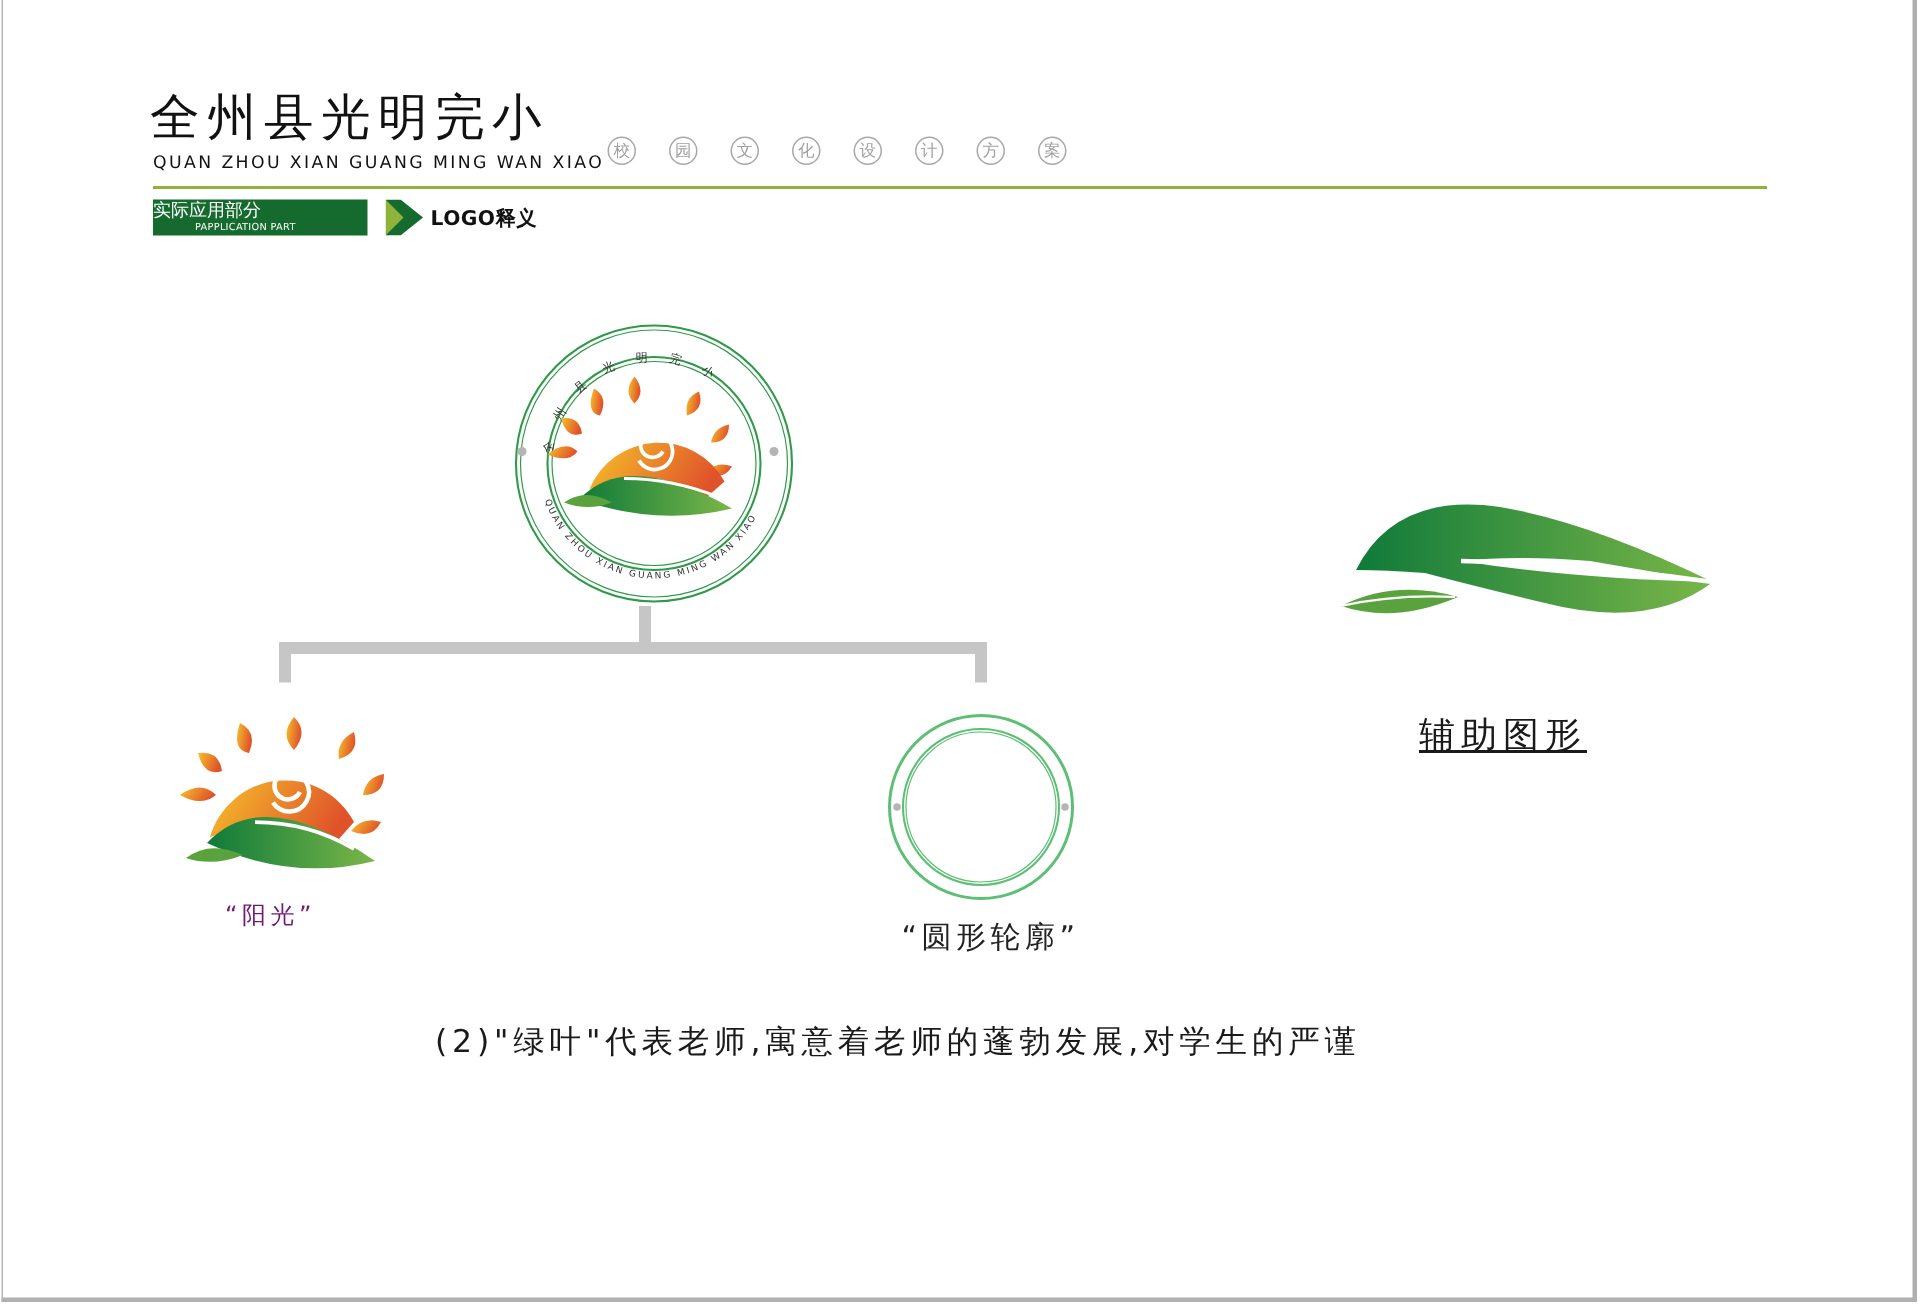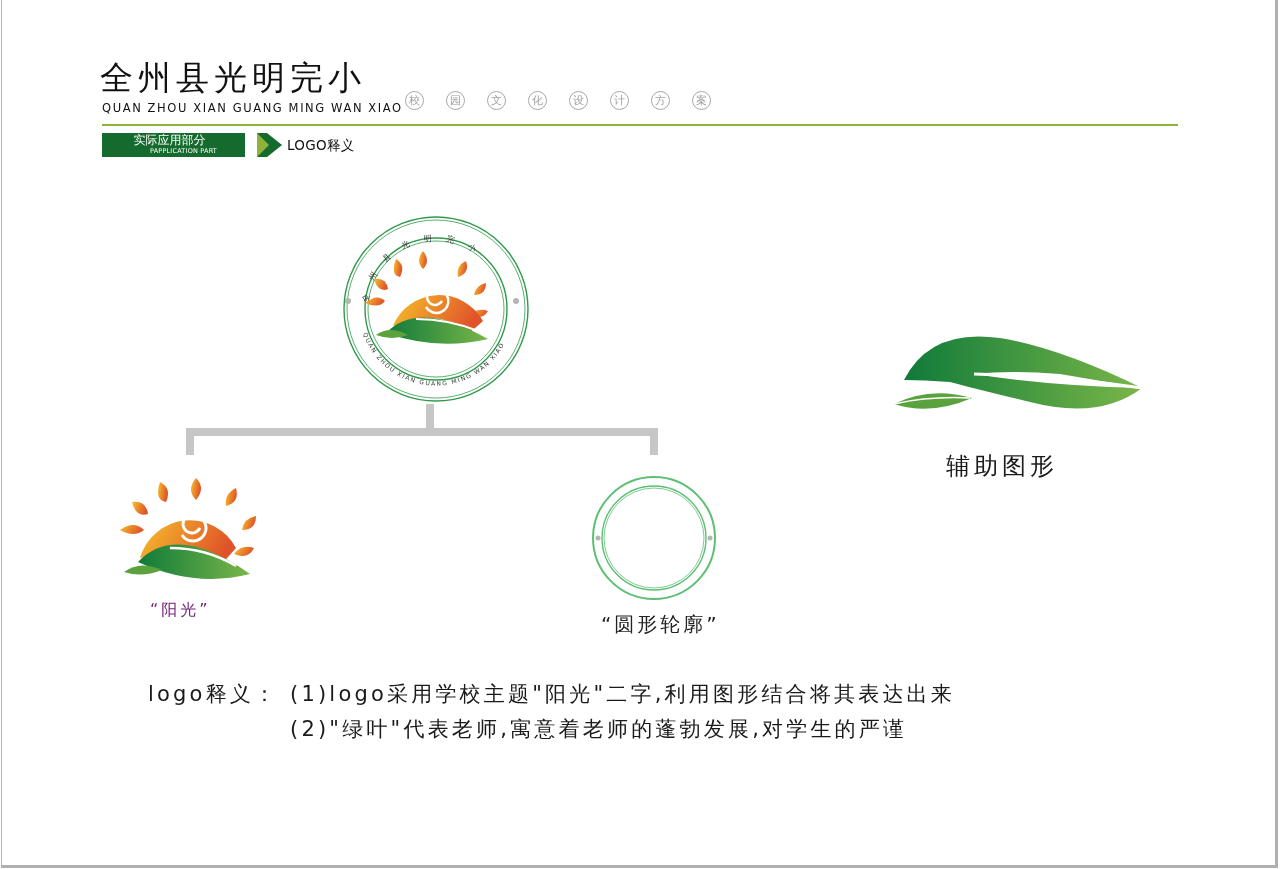--- a/index.html
+++ b/index.html
@@ -28,44 +28,44 @@
   .circle-char {
     width: 19px; height: 19px; border: 1px solid #a8a8a8; border-radius: 50%;
     font-size: 11px; color: #a0a0a0; display: flex; align-items: center; justify-content: center;
     line-height: 1;
   }
   .header-rule {
     position: absolute; left: 102px; top: 124px; width: 1076px; height: 2px; background: #8fb33a;
   }
   .section-badge {
     position: absolute; left: 102px; top: 133px; width: 143px; height: 24px; background: #146b2d;
-    color: #fff; text-align: center; padding-right: 8px;
+    color: #fff; text-align: left; padding-right: 8px;
   }
   .section-badge .zh { font-size: 12px; line-height: 13px; display: block; padding-top: 1px; }
   .section-badge .en { font-size: 6.5px; line-height: 9px; display: block; letter-spacing: 0.2px; padding-left: 28px; }
   .chevron-icon { position: absolute; left: 257px; top: 133px; width: 25px; height: 24px; }
   .section-label {
-    position: absolute; left: 287px; top: 137px; font-size: 13.5px; color: #111; font-weight: normal;
+    position: absolute; left: 287px; top: 137px; font-size: 13.5px; color: #111; font-weight: bold;
     letter-spacing: 0.3px;
   }
 
   
   .main-logo { position: absolute; left: 338px; top: 211px; width: 196px; height: 196px; }
   .connector { position: absolute; background: #c6c6c6; }
   .sun-logo { position: absolute; left: 118px; top: 478px; width: 140px; height: 110px; }
   .sun-caption {
     position: absolute; left: 150px; top: 600px; font-size: 16px; letter-spacing: 3px; color: #701a75;
   }
   .ring-graphic { position: absolute; left: 589px; top: 473px; width: 130px; height: 130px; }
   .ring-caption {
     position: absolute; left: 601px; top: 611px; font-size: 20px; letter-spacing: 3px; color: #222;
   }
   .aux-leaf { position: absolute; left: 890px; top: 330px; width: 255px; height: 90px; }
   .aux-caption {
-    position: absolute; left: 946px; top: 450px; font-size: 24px; letter-spacing: 4px; color: #1a1a1a;
+    position: absolute; left: 946px; top: 474px; font-size: 24px; letter-spacing: 4px; color: #1a1a1a; text-decoration: underline;
   }
 
   
   .desc {
     position: absolute; left: 148px; top: 677px; font-size: 21px; line-height: 35px; color: #1a1a1a;
     letter-spacing: 3.2px; white-space: nowrap;
   }
   .desc .row { display: flex; height: 35px; }
   .desc .lead { width: 142px; flex: none; }
   .desc .row.l4 .lead { width: 142px; }
@@ -197,20 +197,16 @@
   </defs>
   <path d="M14,50 Q 40,-2 110,8 Q 170,18 252,58 L 170,44 Q 120,40 84,44 Q 160,56 252,58 Q 210,90 140,72 Q 90,60 60,52 Q 34,50 14,50 Z" fill="url(#leafG3)"></path>
   <path d="M84,44 Q 170,46 252,58" fill="none" stroke="#fff" stroke-width="3"></path>
   <path d="M4,74 Q 40,56 82,68 Q 40,86 4,74 Z" fill="#5aa23e"></path>
   <path d="M4,74 Q 40,66 80,68" fill="none" stroke="#fff" stroke-width="1.5"></path>
 </svg>
 <div class="aux-caption">辅助图形</div>
 
 <div class="desc">
   <div class="row">
-    <span class="lead">logo释义：</span>
-    <span>(1)logo采用学校主题"阳光"二字,利用图形结合将其表达出来</span>
-  </div>
-  <div class="row">
     <span class="lead"></span>
     <span>(2)"绿叶"代表老师,寓意着老师的蓬勃发展,对学生的严谨</span>
   </div>
 </div>
 
 </body></html>

